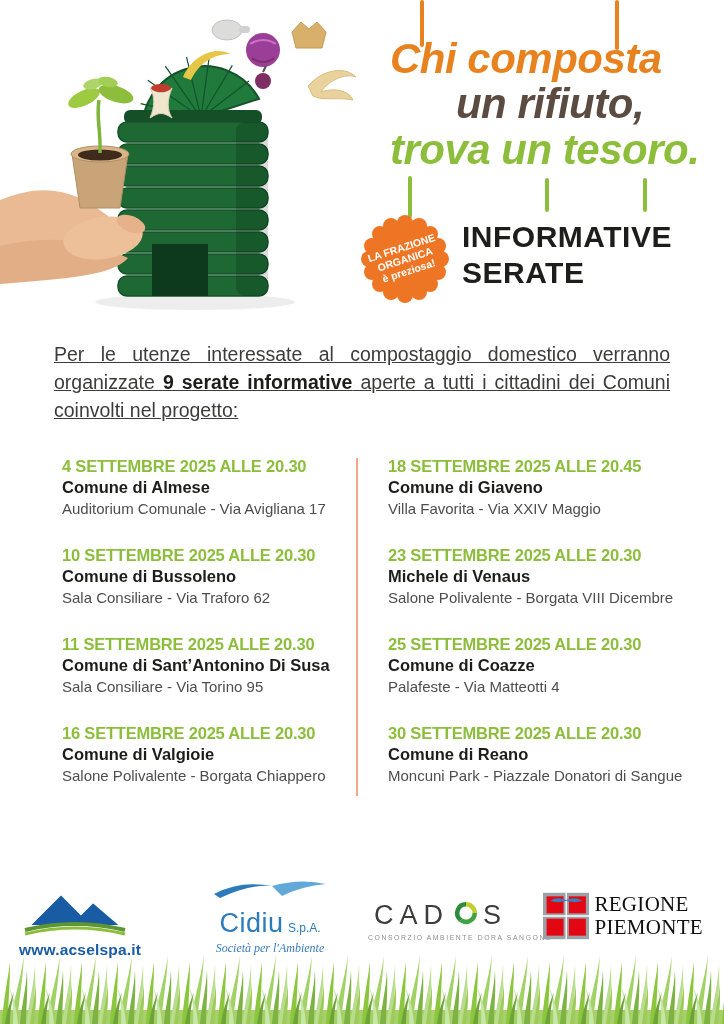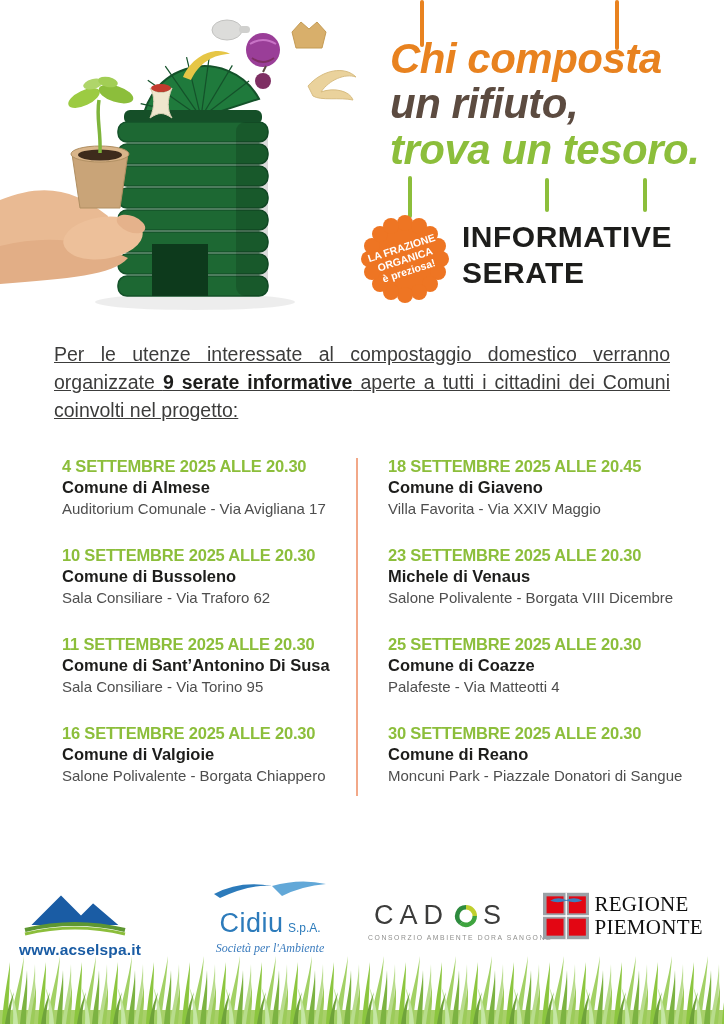--- a/index.html
+++ b/index.html
@@ -5,21 +5,21 @@
   html,body{margin:0;padding:0;background:#ffffff;}
   .poster{
     position:relative;width:724px;height:1024px;background:#ffffff;overflow:hidden;
     font-family:"Liberation Sans", sans-serif;
   }
   .abs{position:absolute;}
   
   .headline{position:absolute;left:390px;top:36px;width:320px;line-height:1.08;font-weight:700;letter-spacing:-.5px;}
   .hl{font-size:42px;font-style:italic;}
   .hl1{color:#E8821F;}
-  .hl2{color:#5C4B40;}
+  .hl2{color:#5C4B40;text-align:center;}
   .hl3{color:#8CBE3B;}
   .stem{position:absolute;width:4px;border-radius:2px;}
   .stem.orange{background:#E8821F;}
   .stem.green{background:#8CBE3B;}
   
   .subtitle{position:absolute;left:462px;top:219px;font-weight:800;font-size:30px;line-height:36px;color:#1D1D1B;letter-spacing:.5px;}
   
   .badge-svg{position:absolute;left:360px;top:214px;}
   
   .intro{position:absolute;left:54px;top:340px;width:616px;font-size:19.5px;line-height:28px;color:#3C3C3B;text-align:justify;margin:0;text-decoration:underline;}
@@ -37,21 +37,21 @@
   
   .logos{position:absolute;left:0;top:876px;width:724px;height:90px;}
   .logo{position:absolute;text-align:center;}
   .logo-acsel{left:19px;top:8px;width:112px;}
   .acsel-text{color:#1A5CA4;font-weight:800;font-size:15.5px;letter-spacing:.2px;margin-top:1px;}
   .logo-cidiu{left:206px;top:2px;width:128px;}
   .cidiu-name{color:#2C7BBB;font-size:27px;font-weight:400;letter-spacing:.5px;}
   .cidiu-spa{color:#2C7BBB;font-size:12px;}
   .cidiu-tag{color:#3A7BBD;font-family:"Liberation Serif",serif;font-style:italic;font-size:12px;margin-top:2px;}
   .logo-cados{left:368px;top:24px;width:145px;}
-  .cados-row{display:flex;align-items:center;justify-content:center;gap:4px;color:#3C3C3B;font-size:27px;font-weight:400;letter-spacing:6px;}
+  .cados-row{display:flex;justify-content:center;gap:4px;color:#3C3C3B;font-size:27px;font-weight:400;letter-spacing:6px;}
   .cados-tag{color:#8F8F8D;font-size:6.8px;letter-spacing:1.6px;margin-top:3px;white-space:nowrap;}
   .logo-regione{left:543px;top:14px;width:160px;display:flex;align-items:center;gap:5px;text-align:left;}
   .regione-text{font-family:"Liberation Serif",serif;color:#101010;font-size:21px;line-height:23px;letter-spacing:.3px;}
   
   .grass{position:absolute;left:0;bottom:0;width:724px;height:72px;}
 </style>
 </head>
 <body>
 
 <div class="poster">

